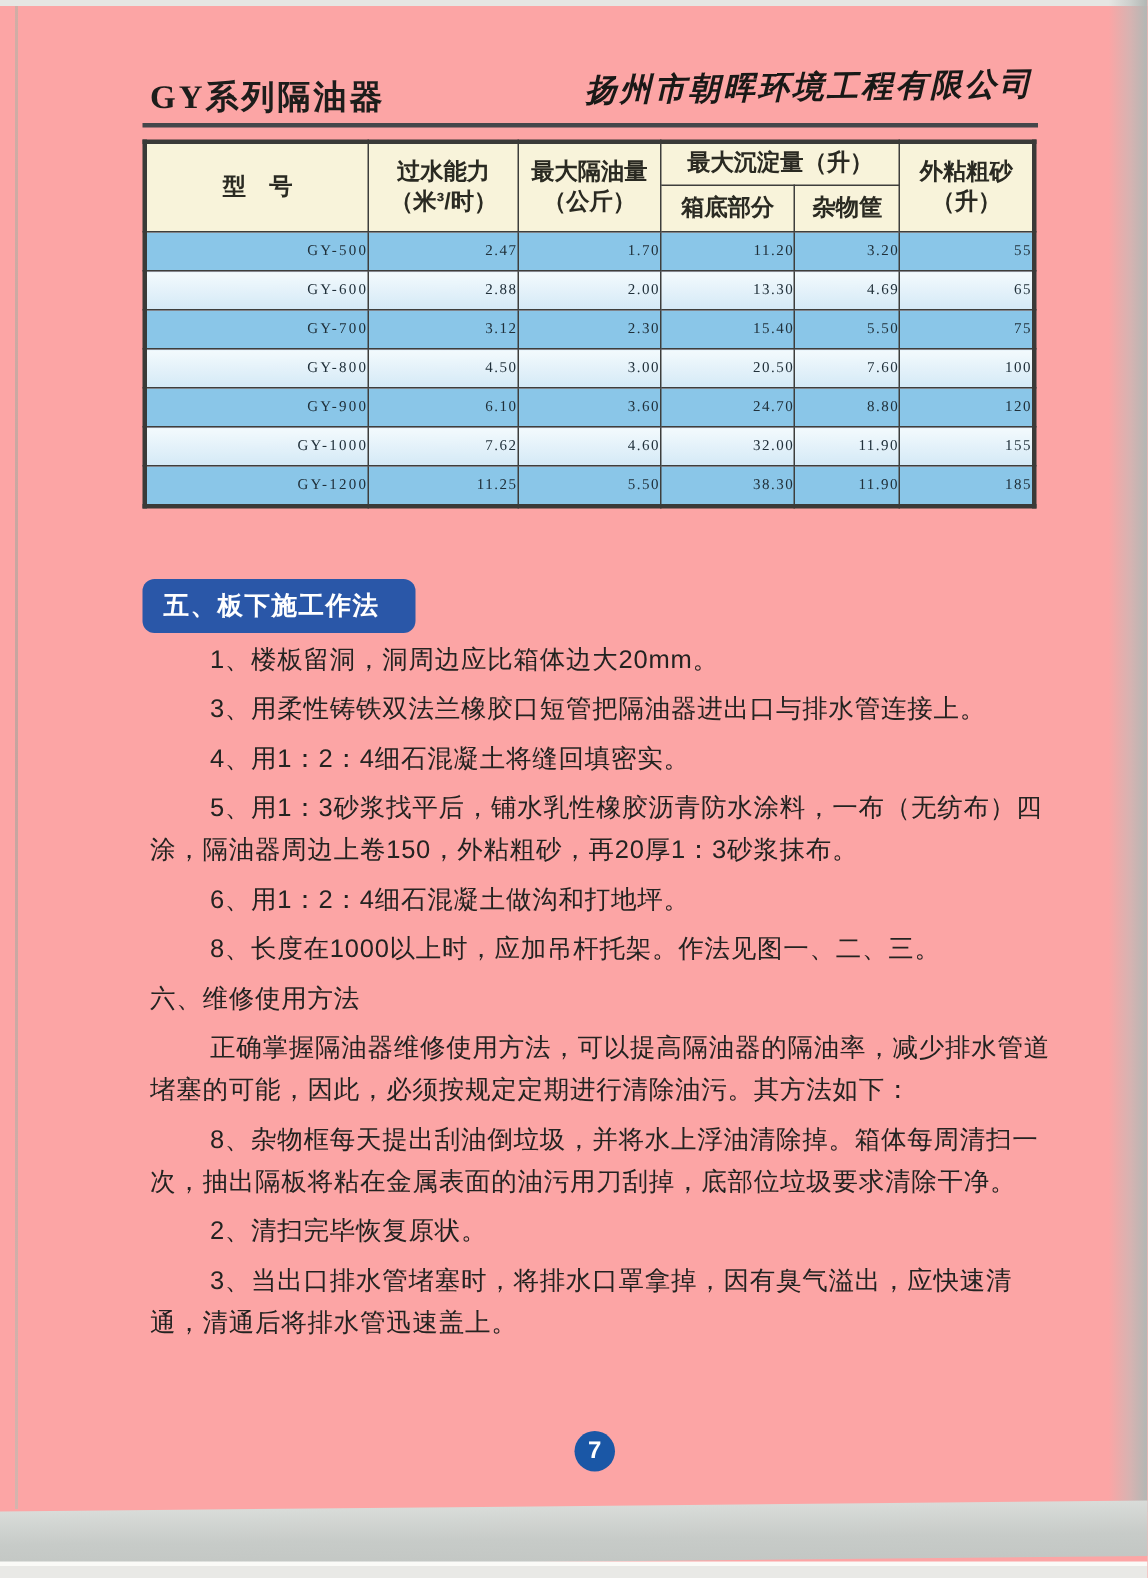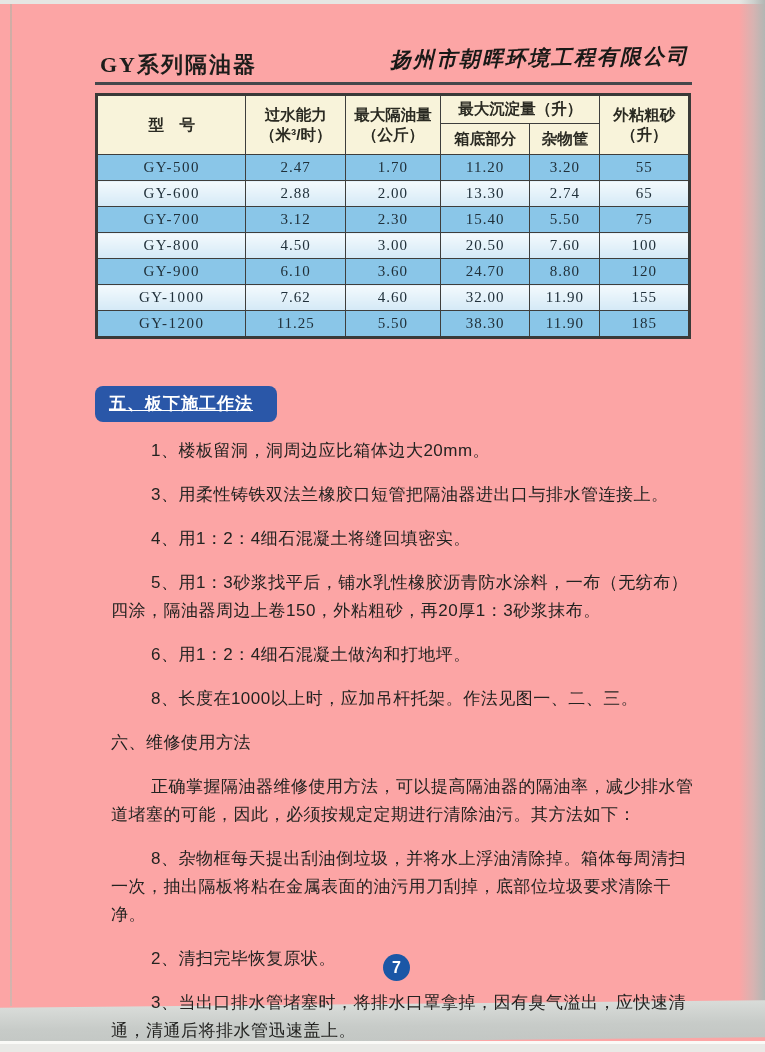--- a/index.html
+++ b/index.html
@@ -27,33 +27,33 @@
 
   
   .spec-table{position:absolute;left:95px;top:93px;width:596px;border-collapse:collapse;
     table-layout:fixed;border:3px solid #3a3a38;}
   .spec-table th,.spec-table td{border:1.5px solid #3e3e3c;text-align:center;
     vertical-align:middle;padding:0;}
   .spec-table thead th{background:#f8f3da;font-family:"Liberation Sans",sans-serif;
     font-weight:600;font-size:15.5px;color:#2a2a22;line-height:1.3;}
   .spec-table thead tr.h1 th{height:27px;}
   .spec-table thead tr.h2 th{height:30px;}
-  .spec-table tbody td{font-family:"Liberation Serif",serif;font-size:15px;height:25px;
-    color:#20303a;letter-spacing:1px;}
+  .spec-table tbody td{font-family:"Liberation Serif",serif;font-size:10px;height:25px;
+    color:#20303a;letter-spacing:1px;text-align:right;}
   .spec-table tbody td.cell-model{letter-spacing:1.5px;}
   .spec-table tbody tr.dark td{background:#8ac6e8;}
   .spec-table tbody tr.light td{background:linear-gradient(180deg,#f3fafd 0%,#d4e9f6 100%);}
 
   
   .section5-heading{position:absolute;left:95px;top:386px;background:#2a57a8;color:#ffffff;
     font-size:17px;font-weight:bold;letter-spacing:1px;padding:6px 24px 7px 14px;
-    border-radius:8px;text-decoration:underline;}
+    border-radius:8px;}
   .doc-body{position:absolute;left:95px;top:421px;width:616px;font-size:17px;
     line-height:28px;color:#232321;letter-spacing:.5px;}
-  .doc-body p{margin:16px;}
+  .doc-body p{margin:5px;}
   .doc-body p.indent{text-indent:2.35em;}
   .doc-body p.flush{text-indent:0;}
 
   
   .page-number{position:absolute;left:383px;top:954px;width:27px;height:27px;
     border-radius:50%;background:#1a57a6;color:#ffffff;font-size:16px;font-weight:bold;
     display:flex;align-items:center;justify-content:center;}
 </style>
 </head>
 <body>
@@ -108,21 +108,21 @@
         <td>1.70</td>
         <td>11.20</td>
         <td>3.20</td>
         <td>55</td>
       </tr>
       <tr class="light">
         <td class="cell-model">GY-600</td>
         <td>2.88</td>
         <td>2.00</td>
         <td>13.30</td>
-        <td>2.74</td>
+        <td>4.69</td>
         <td>65</td>
       </tr>
       <tr class="dark">
         <td class="cell-model">GY-700</td>
         <td>3.12</td>
         <td>2.30</td>
         <td>15.40</td>
         <td>5.50</td>
         <td>75</td>
       </tr>

